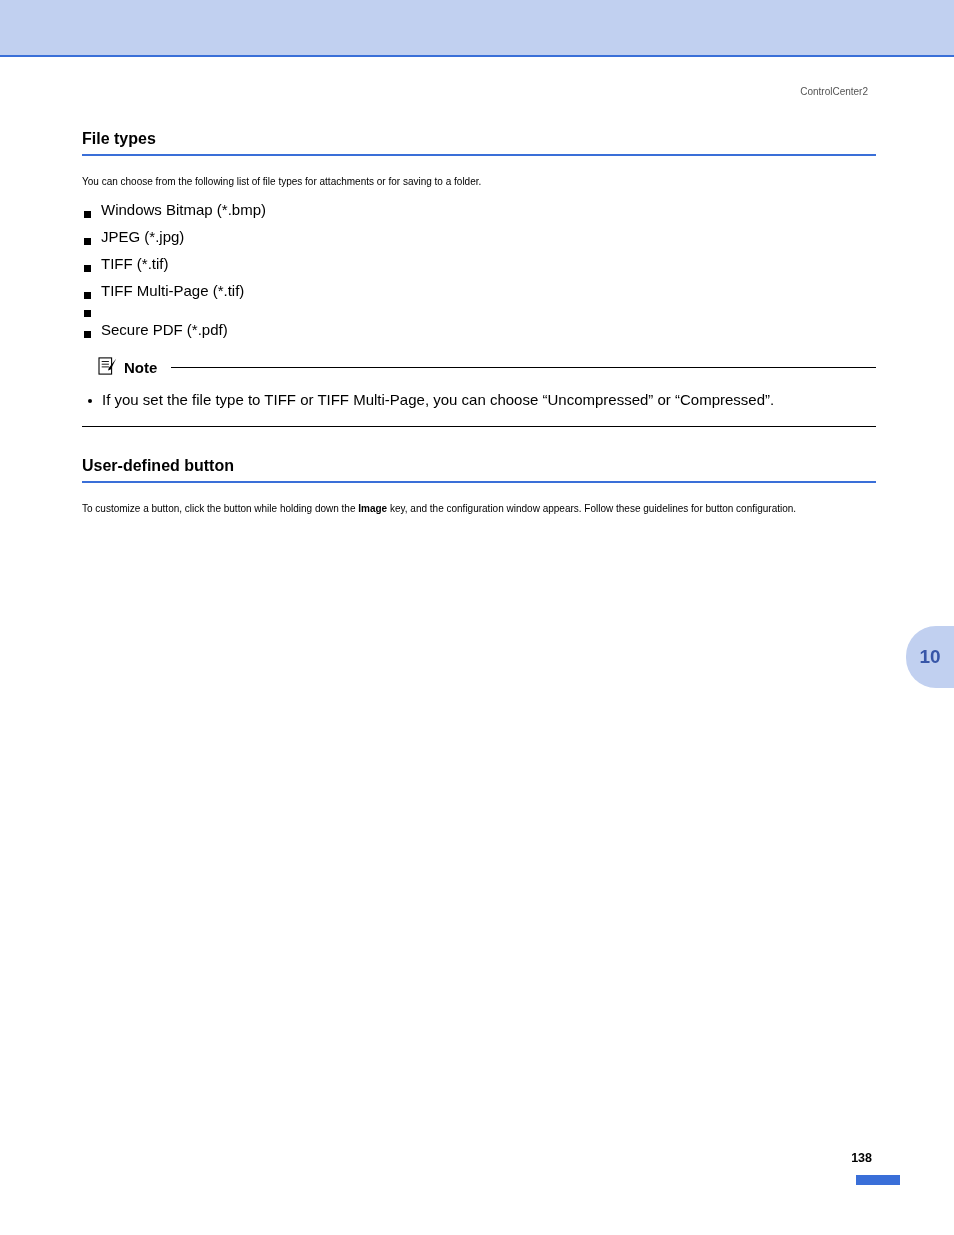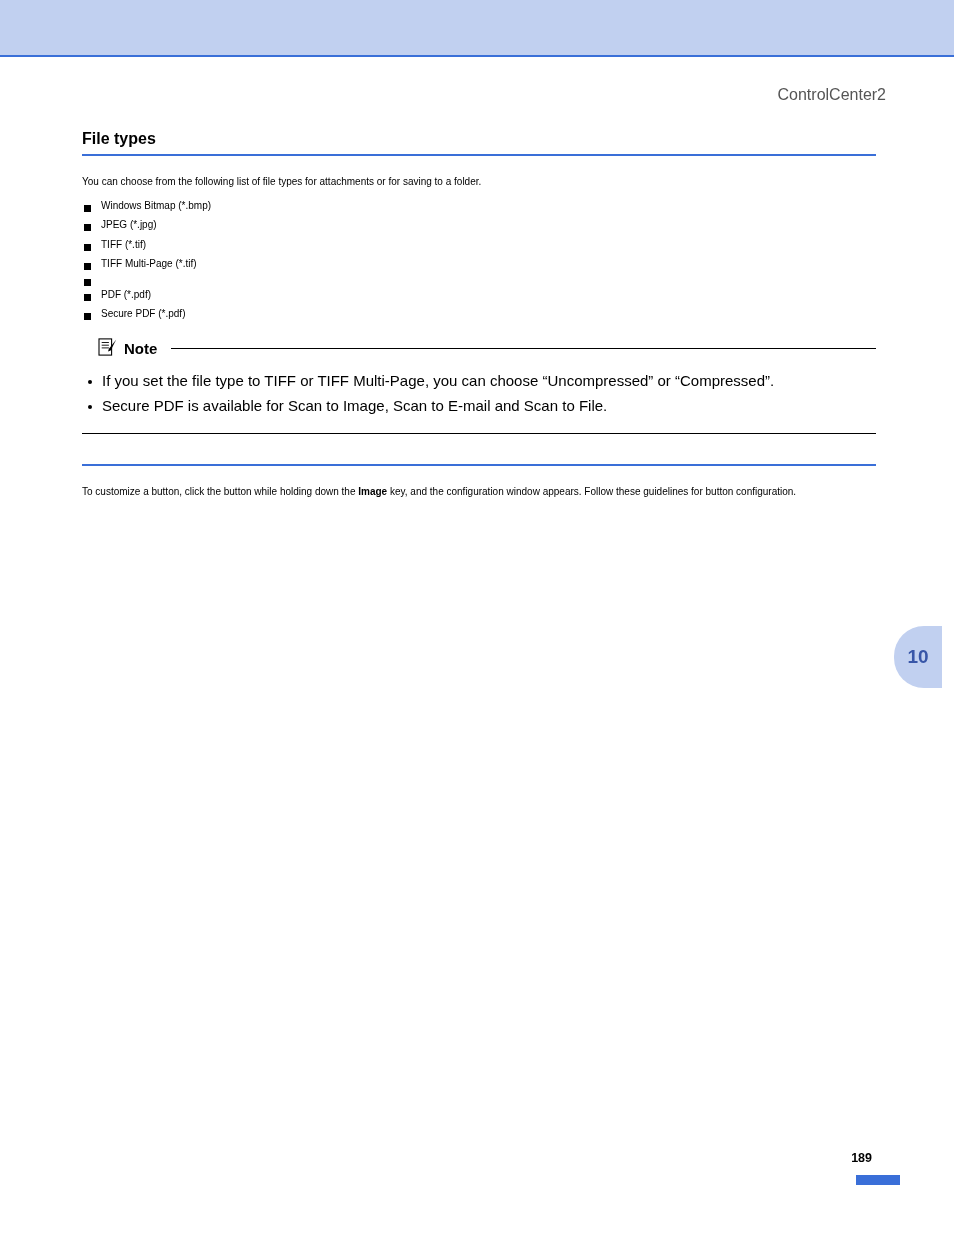--- a/index.html
+++ b/index.html
@@ -21,22 +21,22 @@
   .top-rule {
     position: absolute;
     left: 0; right: 0;
     top: 55px;
     height: 2px;
     background: #3a6fd8;
   }
   .header-right {
     position: absolute;
     top: 86px;
-    right: 68px;
-    font-size: 16px;
+    right: 86px;
+    font-size: 10px;
     color: #555;
     margin-left: 48px;
   }
   .content {
     position: absolute;
     left: 82px;
     top: 130px;
     width: 794px;
   }
   .section-heading {
@@ -53,21 +53,21 @@
   }
   .para {
     font-size: 10px;
     line-height: 1.55;
     margin: 0 0 6px 0;
   }
   .filetype-list {
     margin-top: 8px;
   }
   .filetype-item {
-    font-size: 10px;
+    font-size: 15px;
     line-height: 1.55;
     margin: 4px 0;
     display: flex;
     align-items: baseline;
   }
   .sq-bullet {
     display: inline-block;
     width: 7px; height: 7px;
     background: #000;
     margin-right: 10px;
@@ -126,21 +126,21 @@
     margin-top: 14px;
   }
 
   .section2 {
     margin-top: 30px;
   }
   .bold-inline { font-weight: bold; }
 
   .side-tab {
     position: absolute;
-    right: 12px;
+    right: 0;
     top: 626px;
     width: 48px;
     height: 62px;
     background: #c1d0f0;
     border-top-left-radius: 30px;
     border-bottom-left-radius: 30px;
     color: #3856a8;
     font-weight: bold;
     font-size: 19px;
     display: flex;
@@ -191,24 +191,20 @@
       <div class="filetype-item">
           <span class="sq-bullet"></span>
           <span>TIFF (*.tif)</span>
         </div>
       <div class="filetype-item">
           <span class="sq-bullet"></span>
           <span>TIFF Multi-Page (*.tif)</span>
         </div>
       <div class="filetype-item">
           <span class="sq-bullet"></span>
-        </div>
-      <div class="filetype-item">
-          <span class="sq-bullet"></span>
-          <span>PDF (*.pdf)</span>
         </div>
       <div class="filetype-item">
           <span class="sq-bullet"></span>
           <span>Secure PDF (*.pdf)</span>
         </div>
     </div>
 
     <div class="note-block">
       <div class="note-header">
         <span>
@@ -221,36 +217,33 @@
           </svg>
         </span>
         <span class="note-title">Note</span>
         <span class="note-line"></span>
       </div>
       <div class="note-items">
         <div class="note-item">
             <span class="dot-bullet"></span>
             <span>If you set the file type to TIFF or TIFF Multi-Page, you can choose “Uncompressed” or “Compressed”.</span>
           </div>
-        <div class="note-item">
-            <span class="dot-bullet"></span>
-            <span>Secure PDF is available for Scan to Image, Scan to E-mail and Scan to File.</span>
-          </div>
       </div>
       <div class="note-end-rule"></div>
     </div>
   </div>
 
   <div class="section2">
+    <h2 class="section-heading">User-defined button</h2>
     <div class="section-rule"></div>
     <p class="para">
       <span>To customize a button, click the button while holding down the </span><span class="bold-inline">Image</span><span> key, and the configuration window appears. Follow these guidelines for button configuration.</span>
     </p>
   </div>
 
 </div>
 
 <div class="side-tab">
     <span>10</span>
   </div>
 
-<div class="page-number">189</div>
+<div class="page-number">138</div>
 <div class="bottom-accent"></div>
 
 </body></html>

